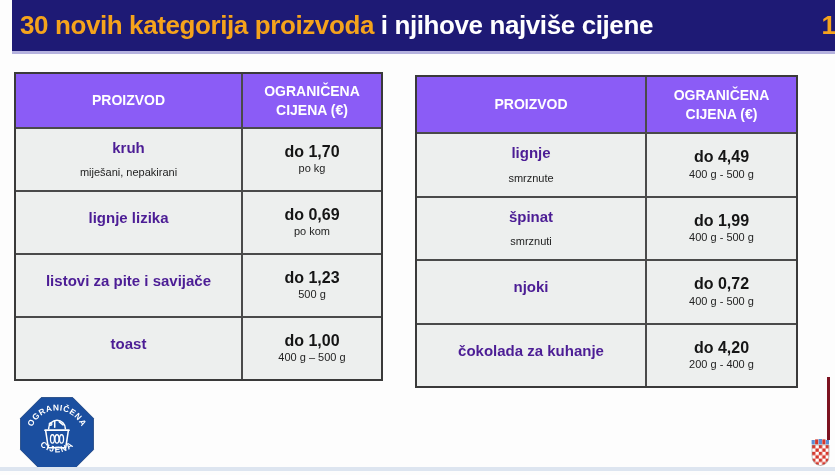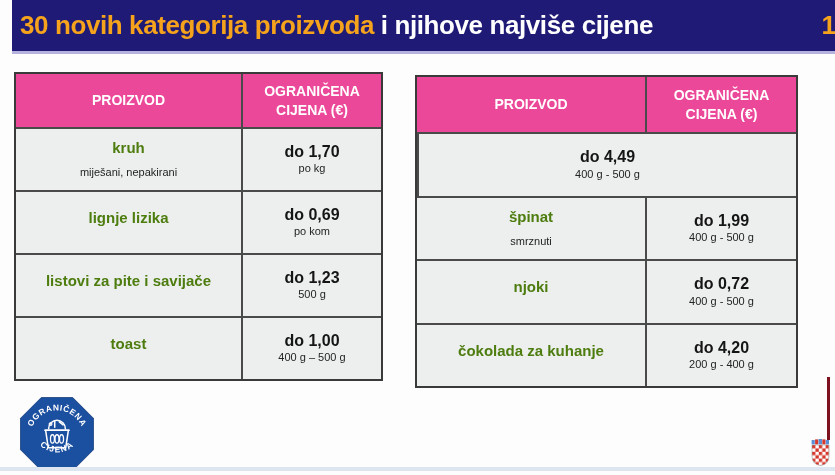--- a/index.html
+++ b/index.html
@@ -29,31 +29,31 @@
 
   
   .tbl{
     position:absolute;background:#edefee;
     border:2px solid #3a3a3a;box-sizing:border-box;
     display:flex;flex-direction:column;
   }
   .tbl-left{left:14px;top:72px;width:369px;height:309px;}
   .tbl-right{left:415px;top:75px;width:383px;height:313px;}
   .trow{display:flex;flex:1 1 0;border-top:2px solid #4a4a4a;min-height:0;}
-  .trow.thead{border-top:none;flex:0 0 53px;background:#ec4899;}
+  .trow.thead{border-top:none;flex:0 0 53px;background:#8b5cf6;}
   .tbl-right .trow.thead{flex:0 0 55px;}
   .cell{
     display:flex;flex-direction:column;align-items:center;justify-content:center;
     text-align:center;min-width:0;box-sizing:border-box;
   }
   .c1{flex:0 0 225px;}
   .tbl-right .c1{flex:0 0 228px;}
   .c2{flex:1 1 auto;border-left:2px solid #4a4a4a;}
   .thead .cell{color:#ffffff;font-weight:bold;font-size:14px;line-height:1.3;padding:0 14px;}
-  .pname{font-size:15px;font-weight:bold;color:#4d7c0f;line-height:1.15;white-space:nowrap;}
+  .pname{font-size:15px;font-weight:bold;color:#4c1d95;line-height:1.15;white-space:nowrap;}
   .pnote{font-size:11px;color:#232323;line-height:1.25;margin-top:10px;white-space:nowrap;}
   .pval{font-size:16px;font-weight:bold;color:#151515;line-height:1.15;white-space:nowrap;}
   .punit{font-size:11px;color:#232323;line-height:1.25;margin-top:1px;white-space:nowrap;}
 
   
   .badge{position:absolute;left:18px;top:396px;width:78px;height:76px;}
   .accent-line{position:absolute;left:827px;top:377px;width:3px;height:63px;background:#7c1220;}
   .coa{position:absolute;left:811px;top:439px;width:19px;height:27px;}
   .bottom-strip{position:absolute;left:0;top:467px;width:835px;height:4px;background:#dde5f0;}
 </style>
@@ -115,20 +115,24 @@
       </div>
     </div>
   </div>
 
   <div class="tbl tbl-right">
     <div class="trow thead">
       <div class="cell c1">PROIZVOD</div>
       <div class="cell c2">OGRANIČENA CIJENA (€)</div>
     </div>
     <div class="trow">
+      <div class="cell c1">
+        <div class="pname">lignje</div>
+        <div class="pnote">smrznute</div>
+      </div>
       <div class="cell c2">
         <div class="pval">do 4,49</div>
         <div class="punit">400 g - 500 g</div>
       </div>
     </div>
     <div class="trow">
       <div class="cell c1">
         <div class="pname">špinat</div>
         <div class="pnote">smrznuti</div>
       </div>

